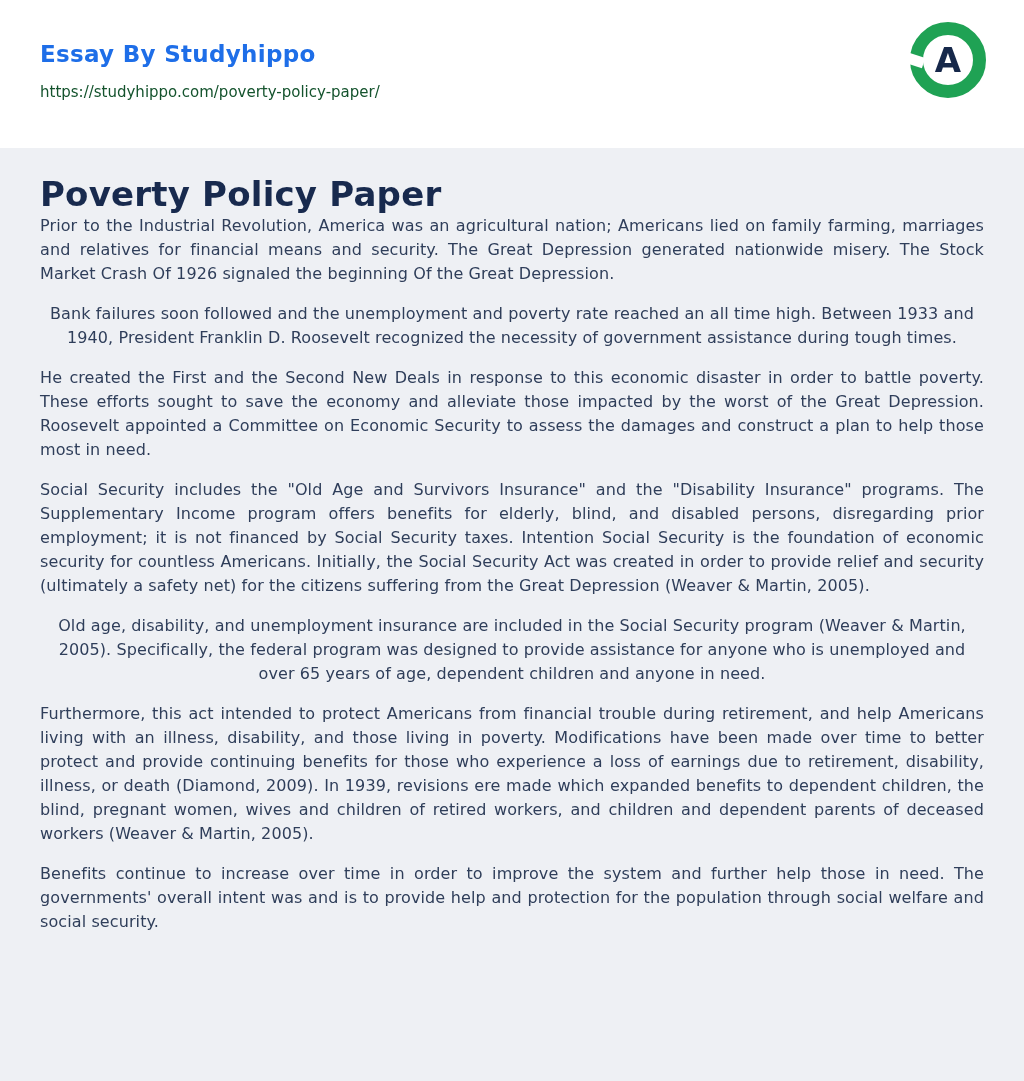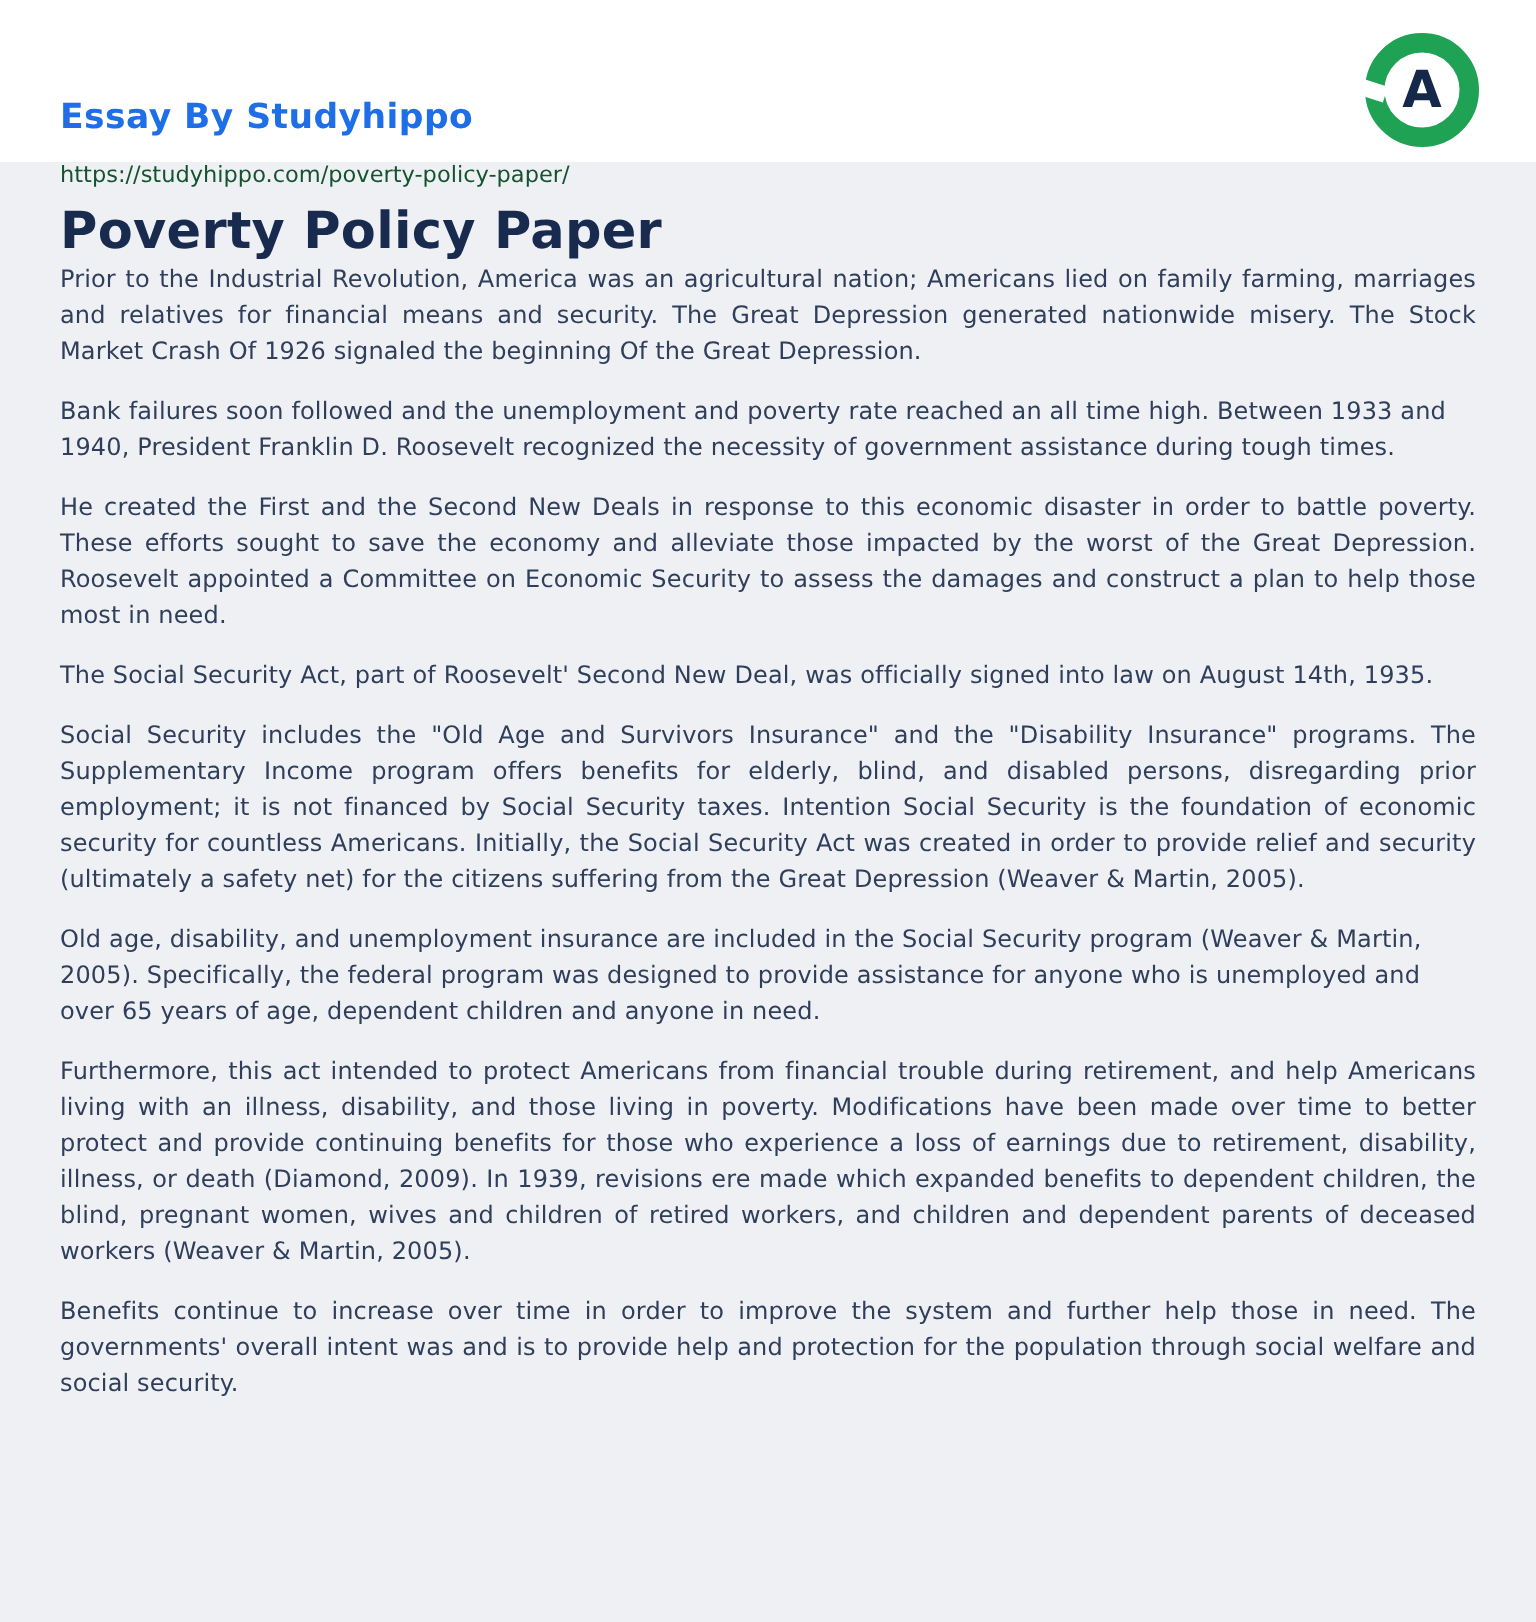--- a/index.html
+++ b/index.html
@@ -6,23 +6,23 @@
   html, body { width: 1024px; height: 1081px; overflow: hidden; }
   body {
     font-family: "DejaVu Sans", "Liberation Sans", sans-serif;
     background: #eef0f4;
   }
 
   
   .header {
     position: relative;
     width: 1024px;
-    height: 108px;
+    height: 148px;
     background: #ffffff;
-    padding: 66px 40px 0 40px;
+    padding: 42px 40px 0 40px;
   }
   .site-name {
     color: #1e6ee8;
     font-size: 23px;
     font-weight: bold;
     letter-spacing: 0.3px;
     line-height: 1.1;
   }
   .site-url {
     display: inline-block;
@@ -70,20 +70,21 @@
     font-size: 34px;
     font-weight: bold;
     letter-spacing: 0.2px;
   }
   .content p {
     color: #2f3e5a;
     font-size: 16px;
     line-height: 24px;
     margin-bottom: 16px;
     letter-spacing: 0.1px;
+    text-align: center;
   }
   .content p.justify { text-align: justify; }
 </style>
 </head>
 <body>
 
 <div class="header">
   <div class="site-name">Essay By Studyhippo</div>
   <a class="site-url">https://studyhippo.com/poverty-policy-paper/</a>
   <div class="logo">
@@ -92,19 +93,18 @@
   </div>
 </div>
 
 <div class="content">
   <h1 class="title">Poverty Policy Paper</h1>
 
   <div>
     <p class="justify">Prior to the Industrial Revolution, America was an agricultural nation; Americans lied on family farming, marriages and relatives for financial means and security. The Great Depression generated nationwide misery. The Stock Market Crash Of 1926 signaled the beginning Of the Great Depression.</p>
     <p>Bank failures soon followed and the unemployment and poverty rate reached an all time high. Between 1933 and 1940, President Franklin D. Roosevelt recognized the necessity of government assistance during tough times.</p>
     <p class="justify">He created the First and the Second New Deals in response to this economic disaster in order to battle poverty. These efforts sought to save the economy and alleviate those impacted by the worst of the Great Depression. Roosevelt appointed a Committee on Economic Security to assess the damages and construct a plan to help those most in need.</p>
-    <p>The Social Security Act, part of Roosevelt' Second New Deal, was officially signed into law on August 14th, 1935.</p>
     <p class="justify">Social Security includes the "Old Age and Survivors Insurance" and the "Disability Insurance" programs. The Supplementary Income program offers benefits for elderly, blind, and disabled persons, disregarding prior employment; it is not financed by Social Security taxes. Intention Social Security is the foundation of economic security for countless Americans. Initially, the Social Security Act was created in order to provide relief and security (ultimately a safety net) for the citizens suffering from the Great Depression (Weaver &amp; Martin, 2005).</p>
     <p>Old age, disability, and unemployment insurance are included in the Social Security program (Weaver &amp; Martin, 2005). Specifically, the federal program was designed to provide assistance for anyone who is unemployed and over 65 years of age, dependent children and anyone in need.</p>
     <p class="justify">Furthermore, this act intended to protect Americans from financial trouble during retirement, and help Americans living with an illness, disability, and those living in poverty. Modifications have been made over time to better protect and provide continuing benefits for those who experience a loss of earnings due to retirement, disability, illness, or death (Diamond, 2009). In 1939, revisions ere made which expanded benefits to dependent children, the blind, pregnant women, wives and children of retired workers, and children and dependent parents of deceased workers (Weaver &amp; Martin, 2005).</p>
     <p class="justify">Benefits continue to increase over time in order to improve the system and further help those in need. The governments' overall intent was and is to provide help and protection for the population through social welfare and social security.</p>
   </div>
 </div>
 
 </body></html>

